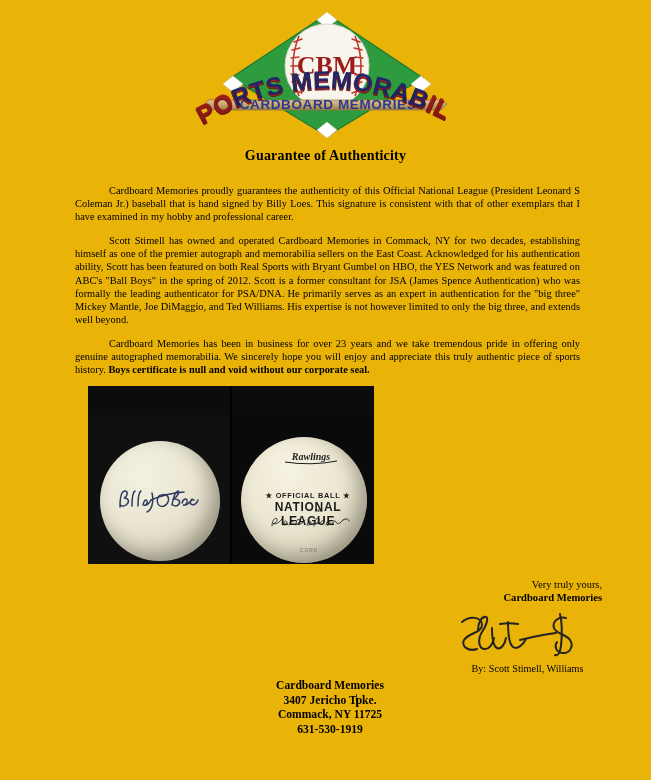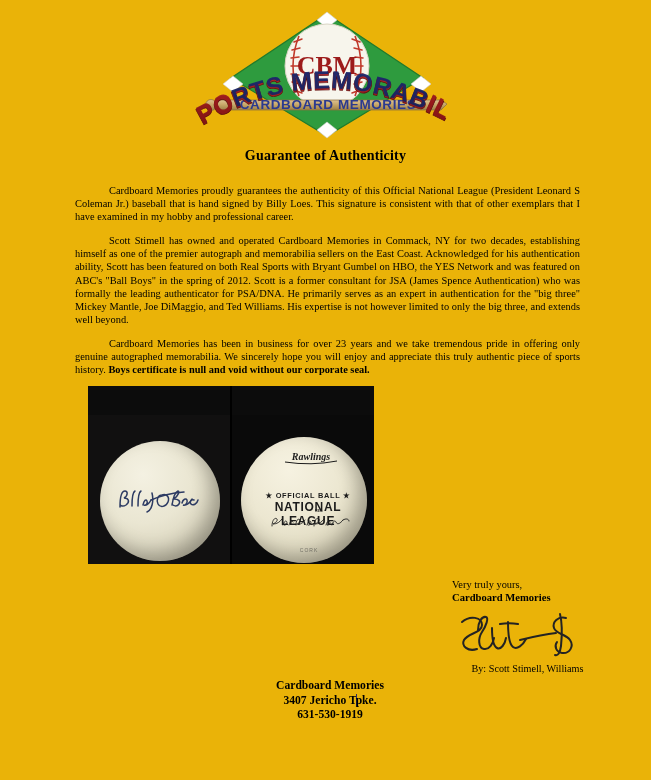--- a/index.html
+++ b/index.html
@@ -142,21 +142,21 @@
     text-align: center;
     opacity: .55;
   }
 
   
   .closing {
     position: absolute;
     left: 452px;
     top: 578px;
     width: 150px;
-    text-align: left;
+    text-align: right;
   }
   .closing .vty {
     font-size: 10.4px;
     line-height: 13px;
   }
   .closing .cm {
     font-size: 10.6px;
     font-weight: bold;
     line-height: 13px;
   }
@@ -354,16 +354,17 @@
       <path d="M118 10 C110 8 104 14 106 20 C108 26 118 26 122 32 C126 38 122 46 114 45 C108 44 106 38 109 34"></path>
       <path d="M112 6 C114 14 114 28 113 38 C112 45 110 48 107 47"></path>
     </g>
   </svg>
 
   <div class="by-line">By: Scott Stimell, Williams</div>
 
   <div class="footer">
     <div>Cardboard Memories</div>
     <div class="cursor-line"><span>3407 Jericho T</span><span class="caret"></span><span>pke.</span></div>
+    <div>Commack, NY 11725</div>
     <div>631-530-1919</div>
   </div>
 
 </div>
 
 </body></html>

